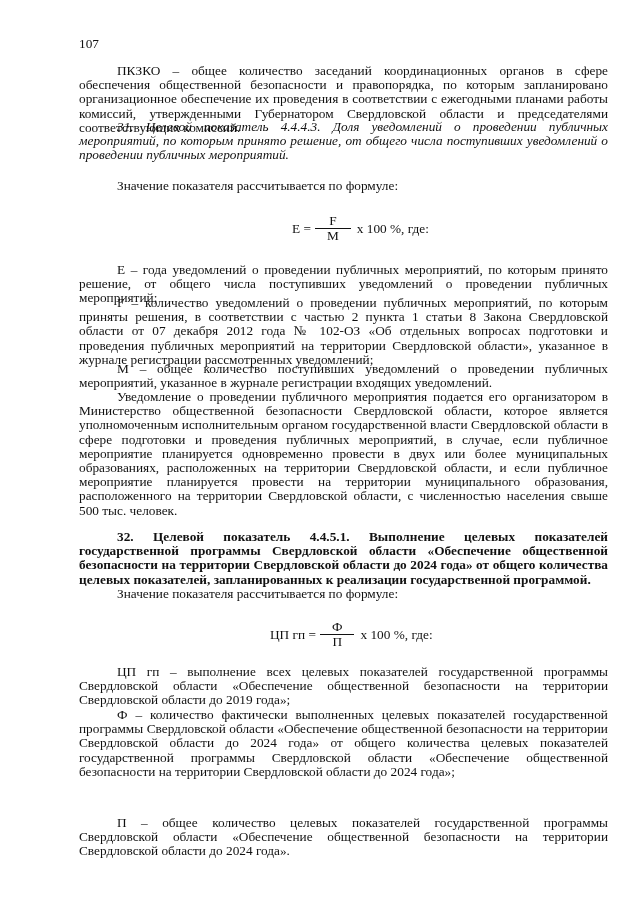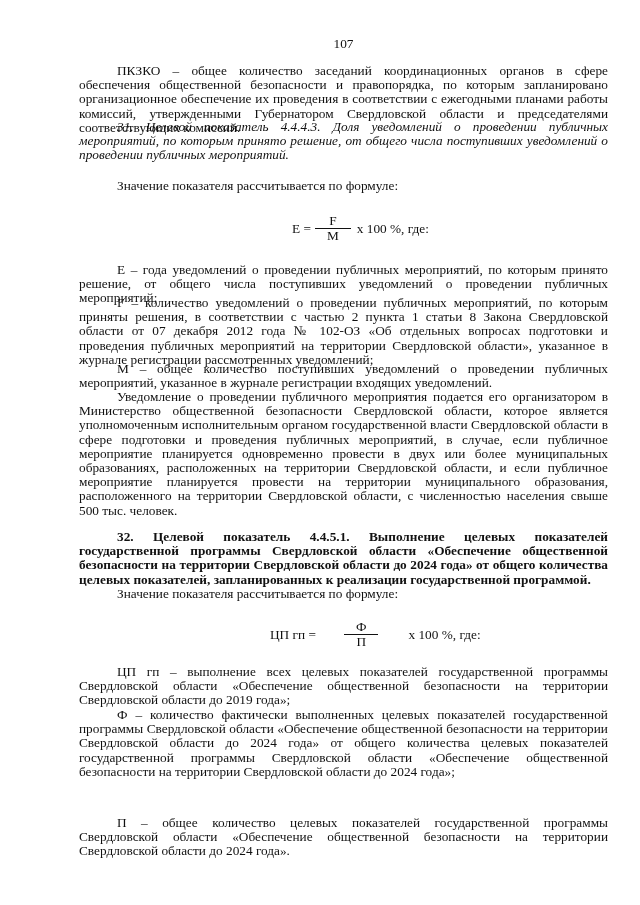--- a/index.html
+++ b/index.html
@@ -4,21 +4,21 @@
   <style>
     html, body { margin: 0; padding: 0; background: #ffffff; }
     body {
       width: 640px; height: 905px; position: relative; overflow: hidden;
       font-family: "Liberation Serif", "DejaVu Serif", serif;
       color: #111111;
     }
     .page { position: absolute; left: 79px; top: 0; width: 529px; }
     .page-number {
       position: absolute; left: 0; width: 529px; top: 36px;
-      text-align: center; font-size: 13.3px; line-height: 15px;
+      text-align: left; font-size: 13.3px; line-height: 15px;
     }
     .p {
       position: absolute; left: 0; width: 529px;
       font-size: 13.3px; line-height: 14.2px;
       text-align: justify; text-indent: 38px;
       margin: 0;
     }
     .formula {
       position: absolute; display: flex; align-items: center;
       font-size: 13.3px; line-height: 14px; white-space: nowrap;
@@ -48,21 +48,21 @@
     <span class="rhs">x 100 %, где:</span>
   </div>
 
   <p class="p" style="top:263px;">E – года уведомлений о проведении публичных мероприятий, по которым принято решение, от общего числа поступивших уведомлений о проведении публичных мероприятий;</p>
   <p class="p" style="top:296px;">F – количество уведомлений о проведении публичных мероприятий, по которым приняты решения, в соответствии с частью 2 пункта 1 статьи 8 Закона Свердловской области от 07 декабря 2012 года № 102-ОЗ «Об отдельных вопросах подготовки и проведения публичных мероприятий на территории Свердловской области», указанное в журнале регистрации рассмотренных уведомлений;</p>
   <p class="p" style="top:362px;">M – общее количество поступивших уведомлений о проведении публичных мероприятий, указанное в журнале регистрации входящих уведомлений.</p>
   <p class="p" style="top:390px;">Уведомление о проведении публичного мероприятия подается его организатором в Министерство общественной безопасности Свердловской области, которое является уполномоченным исполнительным органом государственной власти Свердловской области в сфере подготовки и проведения публичных мероприятий, в случае, если публичное мероприятие планируется одновременно провести в двух или более муниципальных образованиях, расположенных на территории Свердловской области, и если публичное мероприятие планируется провести на территории муниципального образования, расположенного на территории Свердловской области, с численностью населения свыше 500 тыс. человек.</p>
   <p class="p" style="top:530px;font-weight:bold;">32. Целевой показатель 4.4.5.1. Выполнение целевых показателей государственной программы Свердловской области «Обеспечение общественной безопасности на территории Свердловской области до 2024 года» от общего количества целевых показателей, запланированных к реализации государственной программой.</p>
   <p class="p" style="top:587px;">Значение показателя рассчитывается по формуле:</p>
 
-  <div class="formula" style="left:191px; top:620px;gap:24px;">
+  <div class="formula" style="left:191px; top:620px;">
     <span class="lhs">ЦП гп =</span>
     <span class="frac">
       <span class="num">Ф</span>
       <span class="bar"></span>
       <span class="den">П</span>
     </span>
     <span class="rhs">x 100 %, где:</span>
   </div>
 
   <p class="p" style="top:665px;">ЦП гп – выполнение всех целевых показателей государственной программы Свердловской области «Обеспечение общественной безопасности на территории Свердловской области до 2019 года»;</p>

